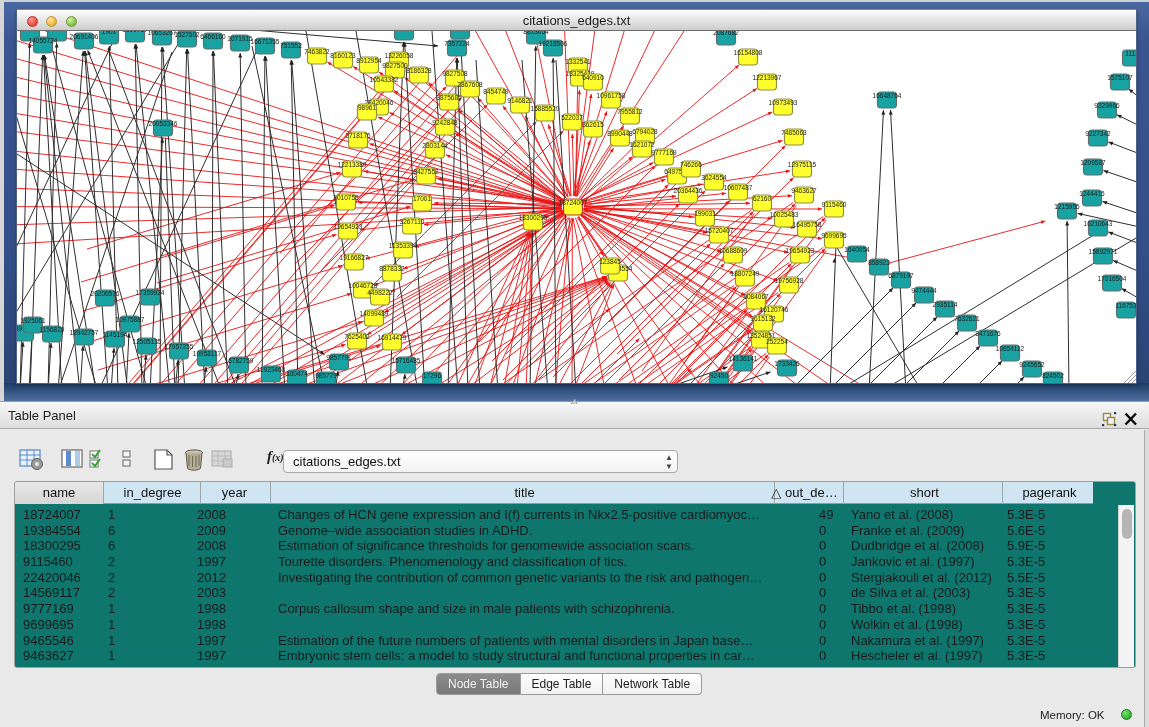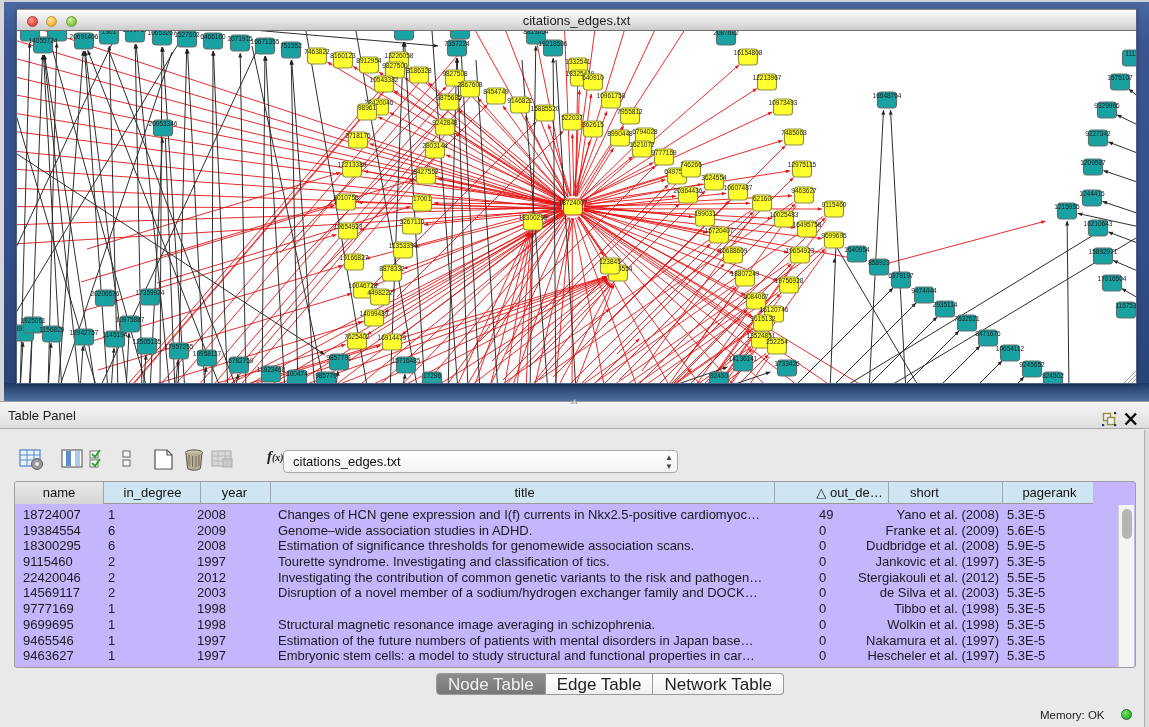--- a/index.html
+++ b/index.html
@@ -19,34 +19,34 @@
 #gcanvas { position:absolute; left:0; top:22px; width:1119px; height:352px; background:#fff; overflow:hidden; }
 #tpbar { position:absolute; left:0; top:401px; width:1149px; height:28px;
   background:linear-gradient(#f6f6f6, #dedede); border-top:1px solid #9b9b9b; border-bottom:1px solid #a8a8a8; }
 #tpbar .lbl { position:absolute; left:8px; top:6px; font-size:13px; color:#222; }
 #panel { position:absolute; left:0; top:430px; width:1149px; height:297px; background:#e9e9e9; }
 #rgut { position:absolute; left:1144px; top:430px; width:5px; height:297px; background:#dcdcdc; border-left:1px solid #ababab; }
 #combo { position:absolute; left:283px; top:450px; width:395px; height:23px; background:linear-gradient(#fff,#f2f2f2);
   border:1px solid #a9a9a9; border-radius:4px; font-size:13px; color:#111; line-height:21px; padding-left:9px; }
 #combo .arr { position:absolute; right:4px; top:2px; font-size:8px; color:#444; line-height:9px; text-align:center; }
 #tblwrap { position:absolute; left:14px; top:481px; width:1122px; height:187px;
-  background:#c4b5fd; border:1px solid #9e9e9e; border-radius:3px; overflow:hidden; }
+  background:#0f766e; border:1px solid #9e9e9e; border-radius:3px; overflow:hidden; }
 #thead { position:absolute; left:0; top:0; width:1078px; height:22px; background:#cfe5f2;
   border-bottom:1px solid #999; font-size:13px; color:#111; }
 #thead div { position:absolute; top:0; height:22px; line-height:22px; text-align:center;
   border-right:1px solid #9aa7ad; }
 #tbody { position:absolute; left:0; top:25px; width:1078px; height:161px; font-size:13px; color:#1a1a1a; }
 .tr { position:relative; height:15.7px; line-height:15.7px; white-space:nowrap; }
 .tr div { position:absolute; top:0; overflow:hidden; }
 .c0 { left:8px; width:80px; } .c1 { left:93px; width:90px; } .c2 { left:182px; width:68px; }
-.c3 { left:263px; width:492px; } .c4 { left:804px; width:68px; } .c5 { left:836px; width:148px;text-align:right; }
+.c3 { left:263px; width:492px; } .c4 { left:804px; width:68px; } .c5 { left:836px; width:148px; }
 .c6 { left:992px; width:88px; }
 #vscroll { position:absolute; left:1103px; top:23px; width:16px; height:163px; background:#f4f4f4; border-left:1px solid #d0d0d0; }
 #vthumb { position:absolute; left:2.5px; top:4px; width:10px; height:30px; background:#b5b5b5; border-radius:5px; }
-#tabs { position:absolute; left:436px; top:673px; height:22px; font-size:17px; }
+#tabs { position:absolute; left:436px; top:673px; height:22px; font-size:12px; }
 .tab { float:left; height:22px; line-height:21px; padding:0 11px; background:linear-gradient(#fff,#f0f0f0);
   border:1px solid #9a9a9a; border-left:none; color:#222; }
 .tab.first { border-left:1px solid #9a9a9a; border-radius:4px 0 0 4px; }
 .tab.last { border-radius:0 4px 4px 0; }
 .tab.sel { background:linear-gradient(#8c8c8c,#787878); color:#f2f2f2; }
 #mem { position:absolute; left:1040px; top:709px; width:76px; text-align:left; font-size:11.5px; color:#222; }
 #memdot { position:absolute; left:1121px; top:709px; width:11px; height:11px; border-radius:50%;
   background:radial-gradient(circle at 35% 30%, #7ae06c, #2fb52f 70%, #1f8f1f); border:1px solid #2a6e2a; }
 .ticon { position:absolute; top:447px; }
 </style></head>
@@ -906,21 +906,21 @@
   <rect x="205" y="12" width="9" height="8" fill="#c9c9c9" stroke="#adadad"></rect>
 </svg>
 <div class="ticon" style="left:247px;top:448px;font-size:15px;color:#222;font-style:italic;font-family:'Liberation Serif',serif;font-weight:bold;margin-left:20px;">f<span style="font-size:10px;">(x)</span></div>
 <div id="combo">citations_edges.txt<div class="arr">▲<br>▼</div></div>
 <div id="tblwrap">
   <div id="thead">
     <div style="left:0;width:89px;background:linear-gradient(#e8e8e8,#d6d6d6);">name</div>
     <div style="left:90px;width:96px;">in_degree</div>
     <div style="left:184px;width:72px;">year</div>
     <div style="left:260px;width:500px;">title</div>
-    <div style="left:796px;width:78px;">△ out_de…</div>
+    <div style="left:751px;width:78px;">△ out_de…</div>
     <div style="left:832px;width:156px;">short</div>
     <div style="left:989px;width:91px;border-right:none;">pagerank</div>
   </div>
   <div id="tbody">
 <div class="tr">
         <div class="c0">18724007</div>
         <div class="c1">1</div>
         <div class="c2">2008</div>
         <div class="c3">Changes of HCN gene expression and I(f) currents in Nkx2.5-positive cardiomyoc…</div>
         <div class="c4">49</div>
@@ -942,56 +942,55 @@
         <div class="c2">2008</div>
         <div class="c3">Estimation of significance thresholds for genomewide association scans.</div>
         <div class="c4">0</div>
         <div class="c5">Dudbridge et al. (2008)</div>
         <div class="c6">5.9E-5</div>
       </div>
 <div class="tr">
         <div class="c0">9115460</div>
         <div class="c1">2</div>
         <div class="c2">1997</div>
-        <div class="c3">Tourette syndrome. Investigating and classification of tics.</div>
+        <div class="c3">Tourette disorders. Phenomenology and classification of tics.</div>
         <div class="c4">0</div>
         <div class="c5">Jankovic et al. (1997)</div>
         <div class="c6">5.3E-5</div>
       </div>
 <div class="tr">
         <div class="c0">22420046</div>
         <div class="c1">2</div>
         <div class="c2">2012</div>
         <div class="c3">Investigating the contribution of common genetic variants to the risk and pathogen…</div>
         <div class="c4">0</div>
         <div class="c5">Stergiakouli et al. (2012)</div>
         <div class="c6">5.5E-5</div>
       </div>
 <div class="tr">
         <div class="c0">14569117</div>
         <div class="c1">2</div>
         <div class="c2">2003</div>
-        <div class="c3">Disruption of a novel member of a sodium/hydrogen exchanger family and DOCK…</div>
         <div class="c4">0</div>
         <div class="c5">de Silva et al. (2003)</div>
         <div class="c6">5.3E-5</div>
       </div>
 <div class="tr">
         <div class="c0">9777169</div>
         <div class="c1">1</div>
         <div class="c2">1998</div>
+        <div class="c3">Corpus callosum shape and size in male patients with schizophrenia.</div>
         <div class="c4">0</div>
         <div class="c5">Tibbo et al. (1998)</div>
         <div class="c6">5.3E-5</div>
       </div>
 <div class="tr">
         <div class="c0">9699695</div>
         <div class="c1">1</div>
         <div class="c2">1998</div>
-        <div class="c3">Structural magnetic resonance image averaging in schizophrenia.</div>
         <div class="c4">0</div>
         <div class="c5">Wolkin et al. (1998)</div>
         <div class="c6">5.3E-5</div>
       </div>
 <div class="tr">
         <div class="c0">9465546</div>
         <div class="c1">1</div>
         <div class="c2">1997</div>
         <div class="c3">Estimation of the future numbers of patients with mental disorders in Japan base…</div>
         <div class="c4">0</div>

